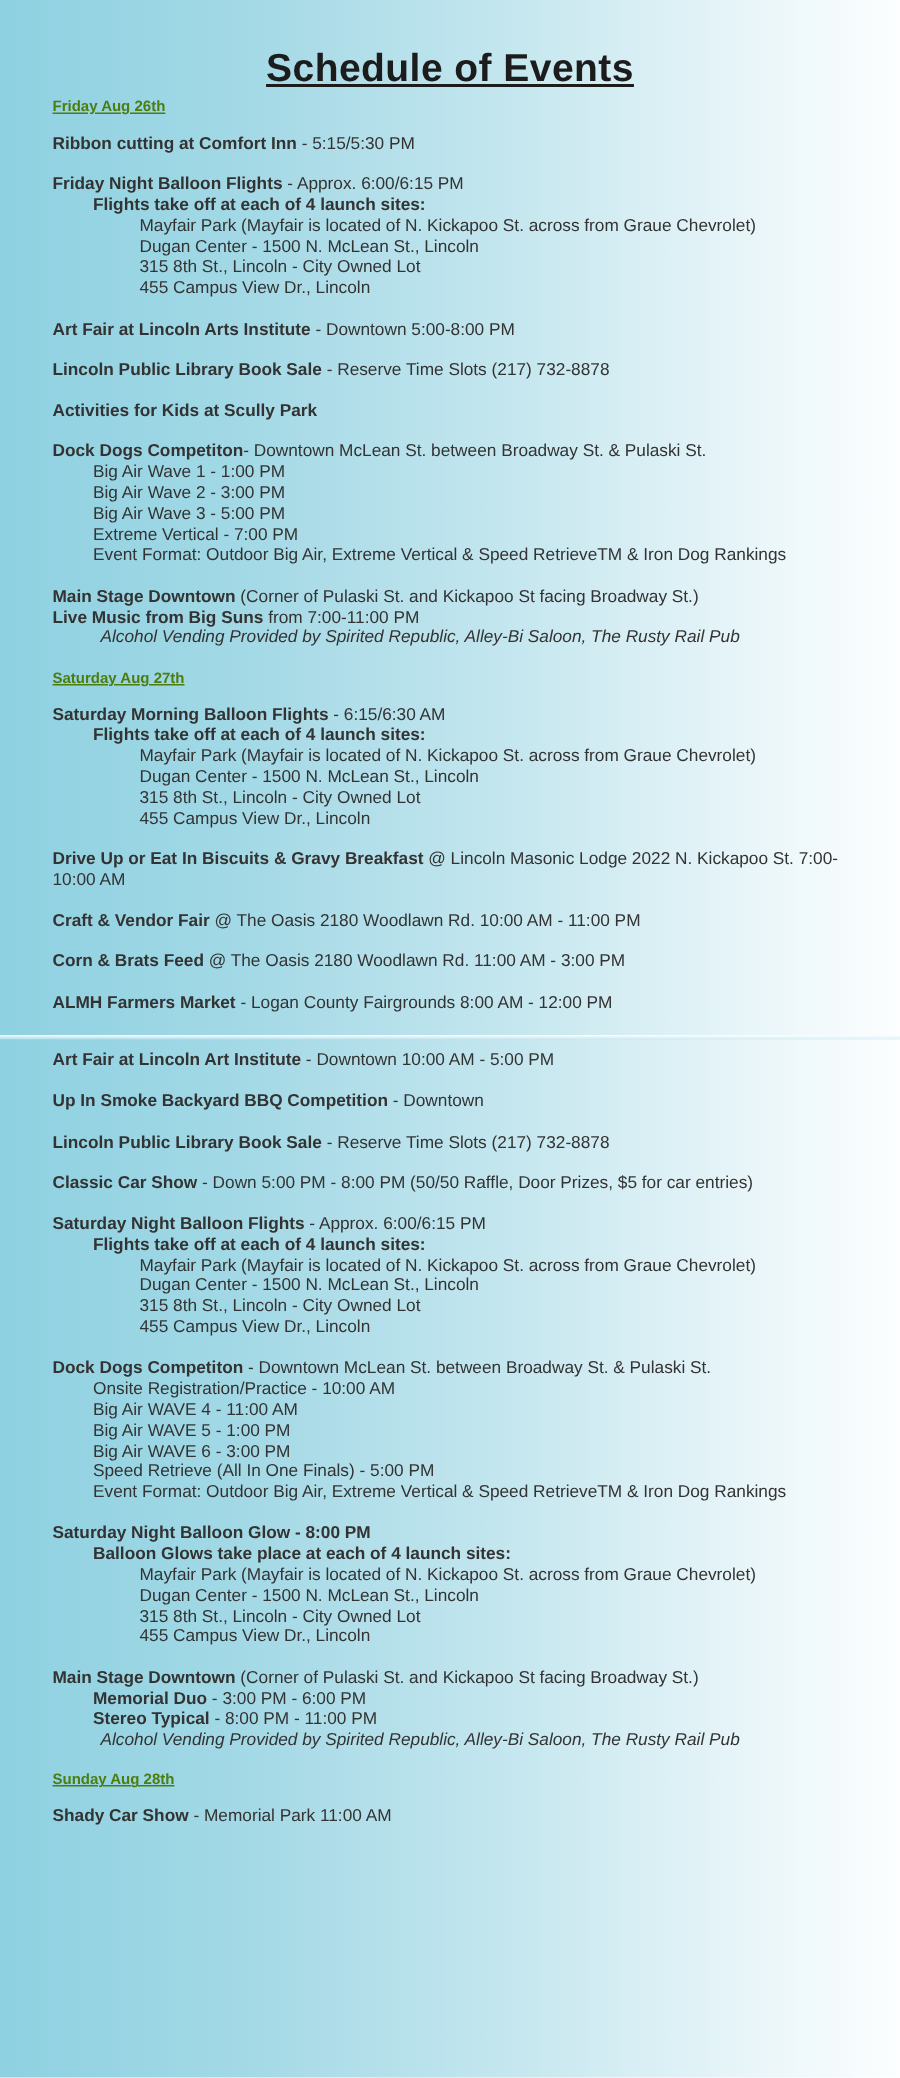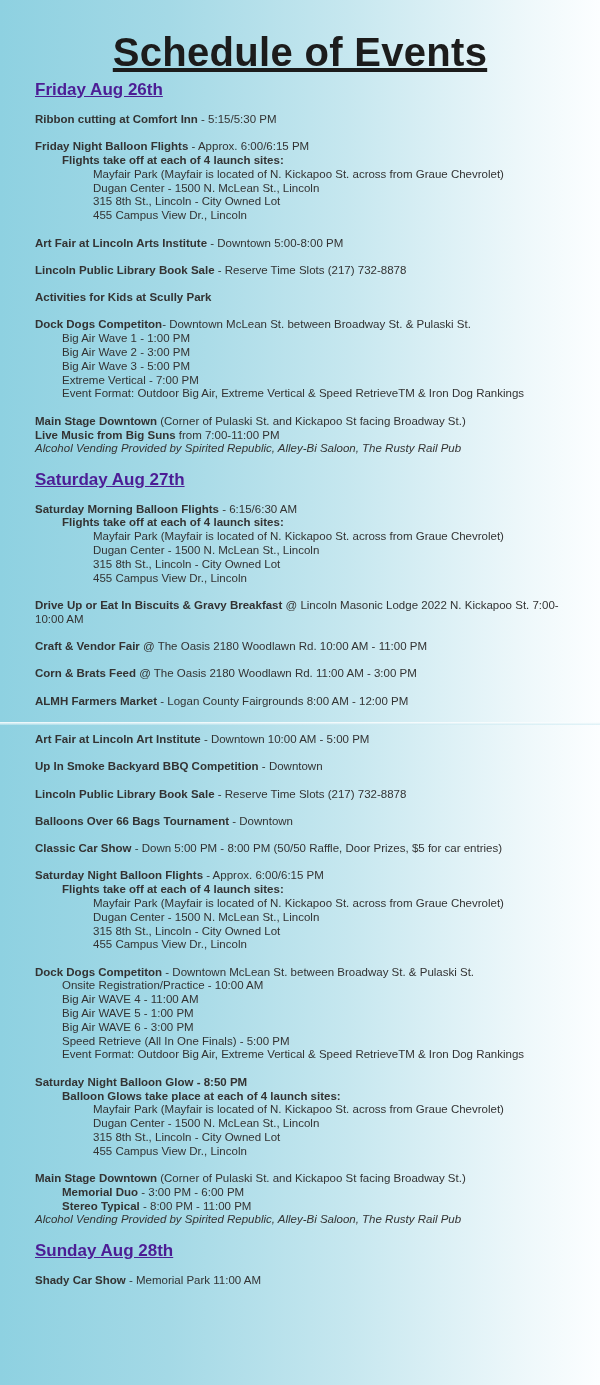--- a/index.html
+++ b/index.html
@@ -7,41 +7,41 @@
     width: 600px;
     height: 1385px;
     overflow: hidden;
     background: linear-gradient(90deg, #8ed1e1 0%, #a4d9e6 28%, #c6e7ef 58%, #ecf7fa 86%, #fcfeff 100%);
     font-family: "Liberation Sans", sans-serif;
     color: #333333;
   }
   .title-wrap { padding-top: 30px; text-align: center; }
   .page-title {
     display: inline-block;
-    font-size: 40px;
+    font-size: 26px;
     font-weight: bold;
     text-decoration: underline;
     color: #1c1c1c;
     letter-spacing: 0.3px;
   }
   .content { padding: 5px 18px 0 35px; }
   .section { margin-bottom: 7px; }
   .day-heading {
-    font-size: 17px;
+    font-size: 10px;
     font-weight: bold;
     text-decoration: underline;
-    color: #4c1d95;
+    color: #4d7c0f;
     margin: 0 0 13px 0;
   }
   .event { margin: 0 0 13.5px 0; }
   .line { font-size: 11.5px; line-height: 13.8px; }
   .ind-1 { padding-left: 27px; }
   .ind-2 { padding-left: 58px; }
   .seg-b { font-weight: bold; }
-  .seg-i { font-style: italic; }
+  .seg-i { font-style: italic; margin-left: 32px; }
   .divider {
     height: 3px;
     margin: 4px -18px 8px -35px;
     background: linear-gradient(180deg, rgba(255,255,255,0.95) 0%, rgba(190,228,238,0.55) 100%);
   }
 </style>
 </head>
 <body>
 
 <div>
@@ -111,44 +111,41 @@
         <div class="event">
           <div class="line"><span class="seg-b ">Art Fair at Lincoln Art Institute</span><span class=""> - Downtown  10:00 AM - 5:00 PM</span></div>
         </div>
         <div class="event">
           <div class="line"><span class="seg-b ">Up In Smoke Backyard BBQ Competition</span><span class=""> - Downtown</span></div>
         </div>
         <div class="event">
           <div class="line"><span class="seg-b ">Lincoln Public Library Book Sale</span><span class=""> - Reserve Time Slots (217) 732-8878</span></div>
         </div>
         <div class="event">
-          <div class="line"><span class="seg-b ">Balloons Over 66 Bags Tournament</span><span class=""> - Downtown</span></div>
-        </div>
-        <div class="event">
           <div class="line"><span class="seg-b ">Classic Car Show</span><span class=""> - Down 5:00 PM - 8:00 PM (50/50 Raffle, Door Prizes, $5 for car entries)</span></div>
         </div>
         <div class="event">
           <div class="line"><span class="seg-b ">Saturday Night Balloon Flights</span><span class=""> - Approx. 6:00/6:15 PM</span></div>
           <div class="line ind-1"><span class="seg-b ">Flights take off at each of 4 launch sites:</span></div>
           <div class="line ind-2"><span class="">Mayfair Park (Mayfair is located of N. Kickapoo St. across from Graue Chevrolet)</span></div>
           <div class="line ind-2"><span class="">Dugan Center - 1500 N. McLean St., Lincoln</span></div>
           <div class="line ind-2"><span class="">315 8th St., Lincoln - City Owned Lot</span></div>
           <div class="line ind-2"><span class="">455 Campus View Dr., Lincoln</span></div>
         </div>
         <div class="event">
           <div class="line"><span class="seg-b ">Dock Dogs Competiton</span><span class=""> - Downtown McLean St. between Broadway St. &amp; Pulaski St.</span></div>
           <div class="line ind-1"><span class="">Onsite Registration/Practice - 10:00 AM</span></div>
           <div class="line ind-1"><span class="">Big Air WAVE 4 - 11:00 AM</span></div>
           <div class="line ind-1"><span class="">Big Air WAVE 5 - 1:00 PM</span></div>
           <div class="line ind-1"><span class="">Big Air WAVE 6 - 3:00 PM</span></div>
           <div class="line ind-1"><span class="">Speed Retrieve (All In One Finals) - 5:00 PM</span></div>
           <div class="line ind-1"><span class="">Event Format: Outdoor Big Air, Extreme Vertical &amp; Speed RetrieveTM &amp; Iron Dog Rankings</span></div>
         </div>
         <div class="event">
-          <div class="line"><span class="seg-b ">Saturday Night Balloon Glow - 8:50 PM</span></div>
+          <div class="line"><span class="seg-b ">Saturday Night Balloon Glow - 8:00 PM</span></div>
           <div class="line ind-1"><span class="seg-b ">Balloon Glows take place at each of 4 launch sites:</span></div>
           <div class="line ind-2"><span class="">Mayfair Park (Mayfair is located of N. Kickapoo St. across from Graue Chevrolet)</span></div>
           <div class="line ind-2"><span class="">Dugan Center - 1500 N. McLean St., Lincoln</span></div>
           <div class="line ind-2"><span class="">315 8th St., Lincoln - City Owned Lot</span></div>
           <div class="line ind-2"><span class="">455 Campus View Dr., Lincoln</span></div>
         </div>
         <div class="event">
           <div class="line"><span class="seg-b ">Main Stage Downtown</span><span class=""> (Corner of Pulaski St. and Kickapoo St facing Broadway St.)</span></div>
           <div class="line ind-1"><span class="seg-b ">Memorial Duo</span><span class=""> - 3:00 PM - 6:00 PM</span></div>
           <div class="line ind-1"><span class="seg-b ">Stereo Typical</span><span class=""> - 8:00 PM - 11:00 PM</span></div>

